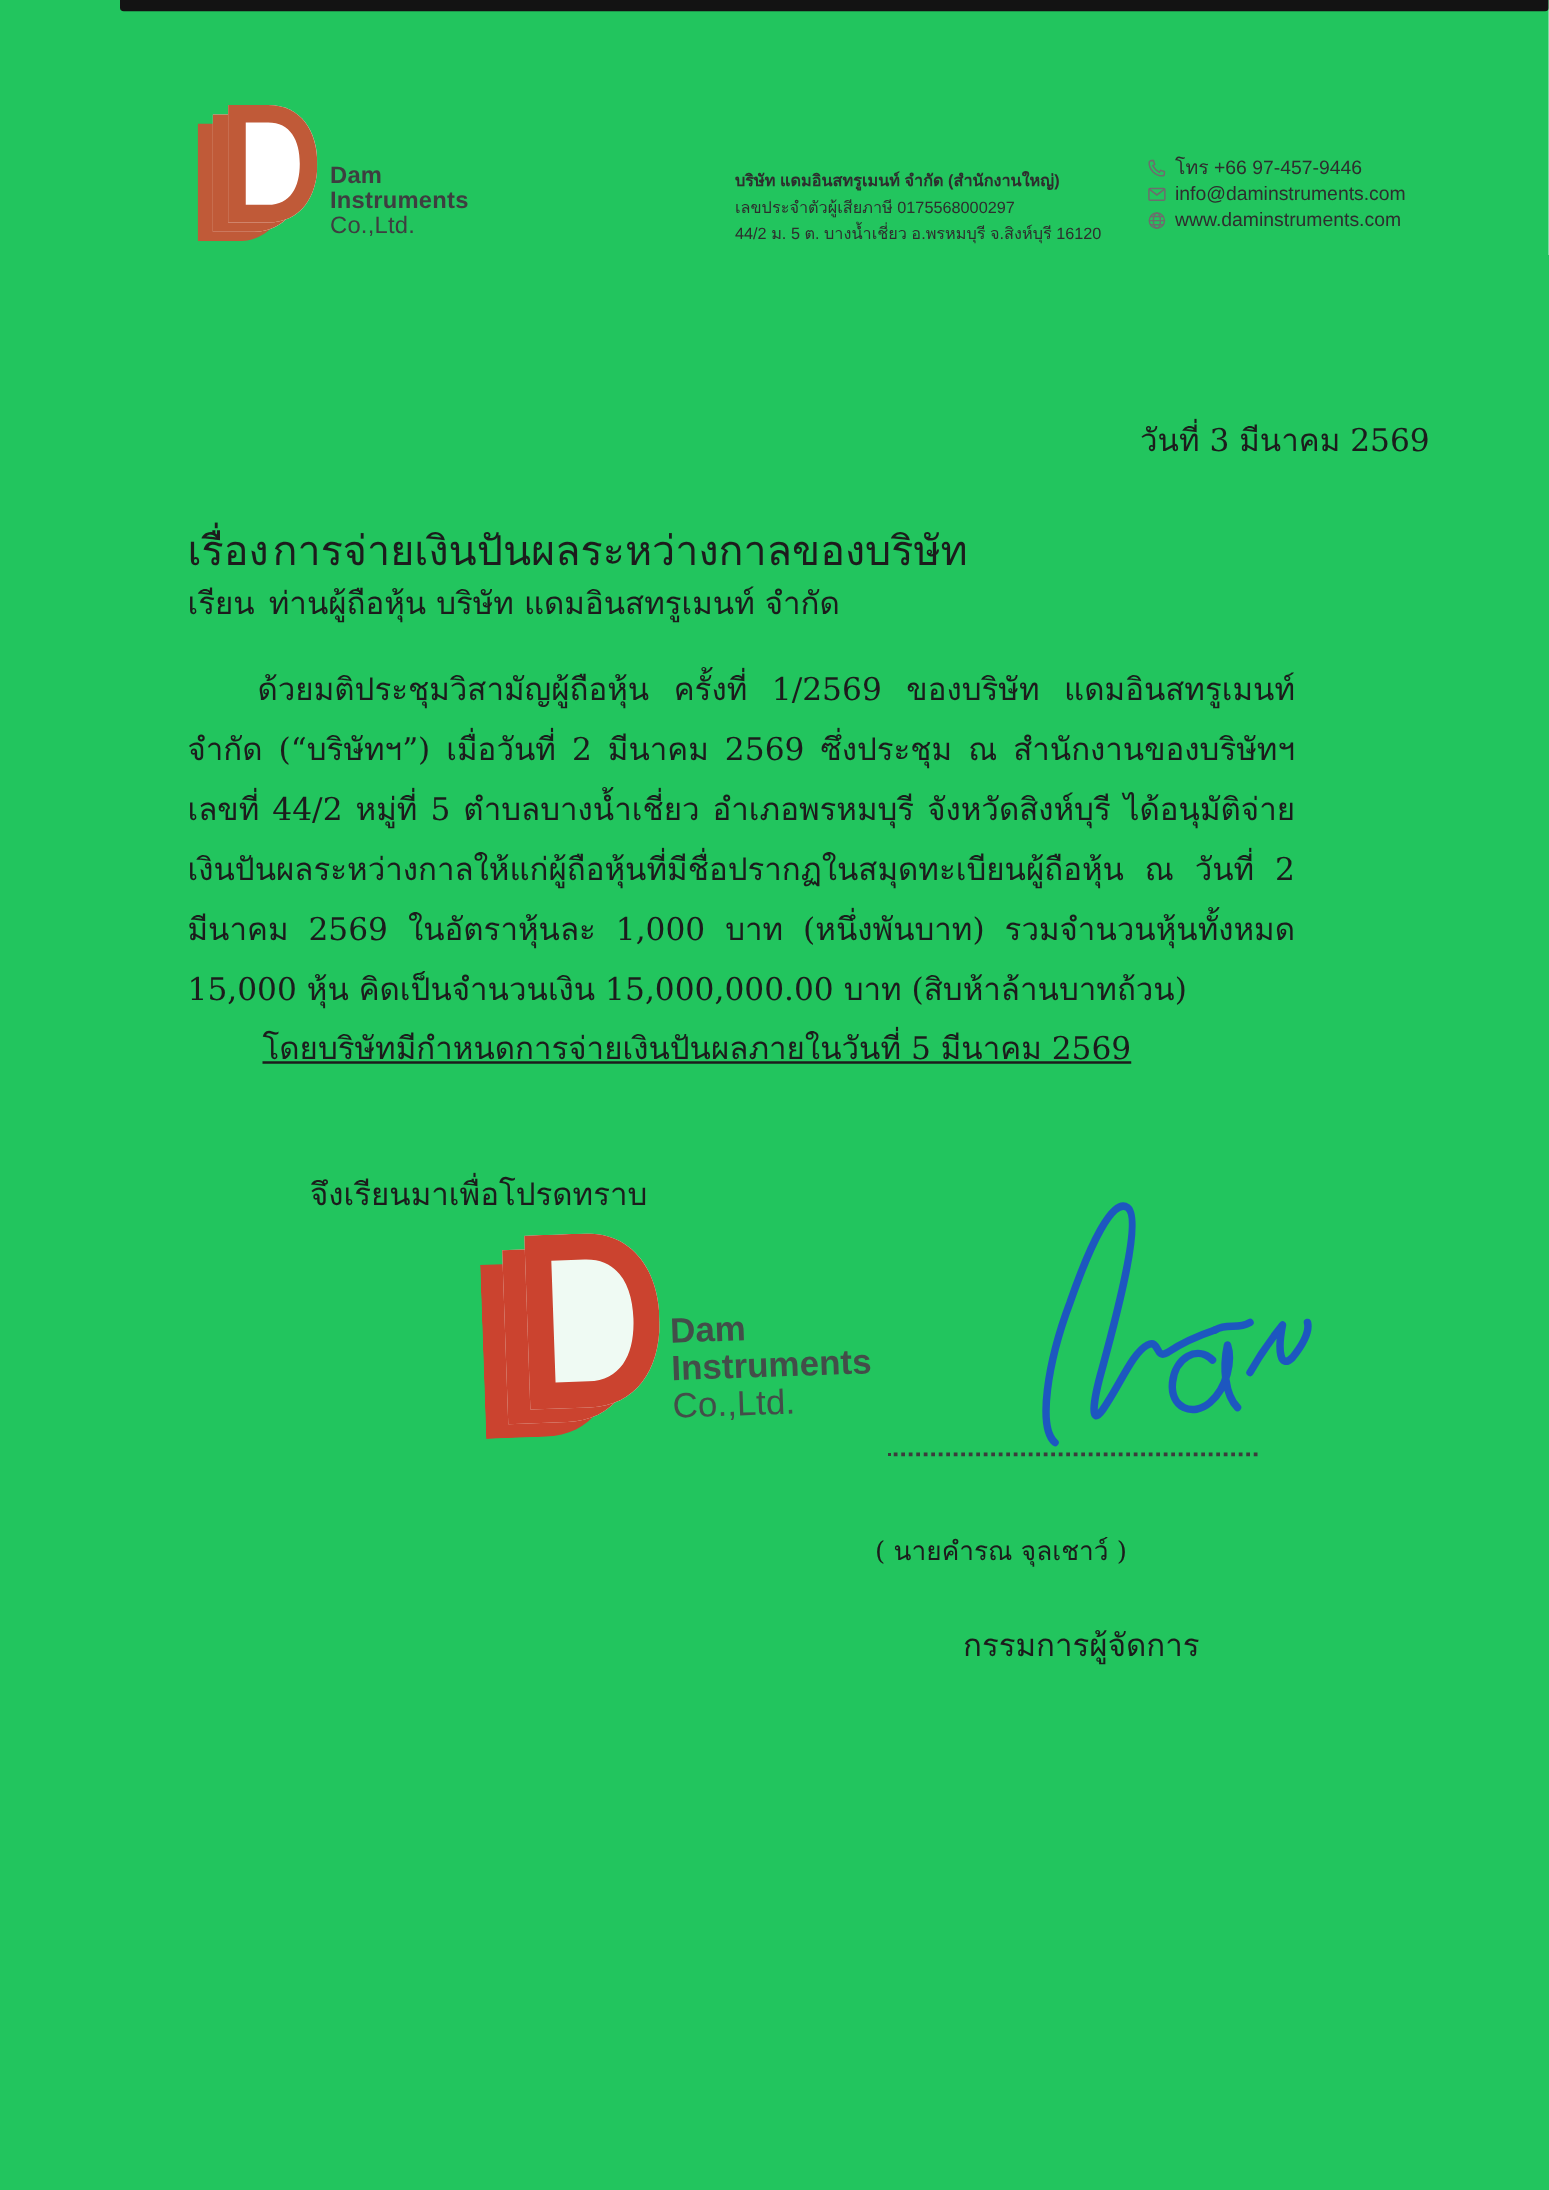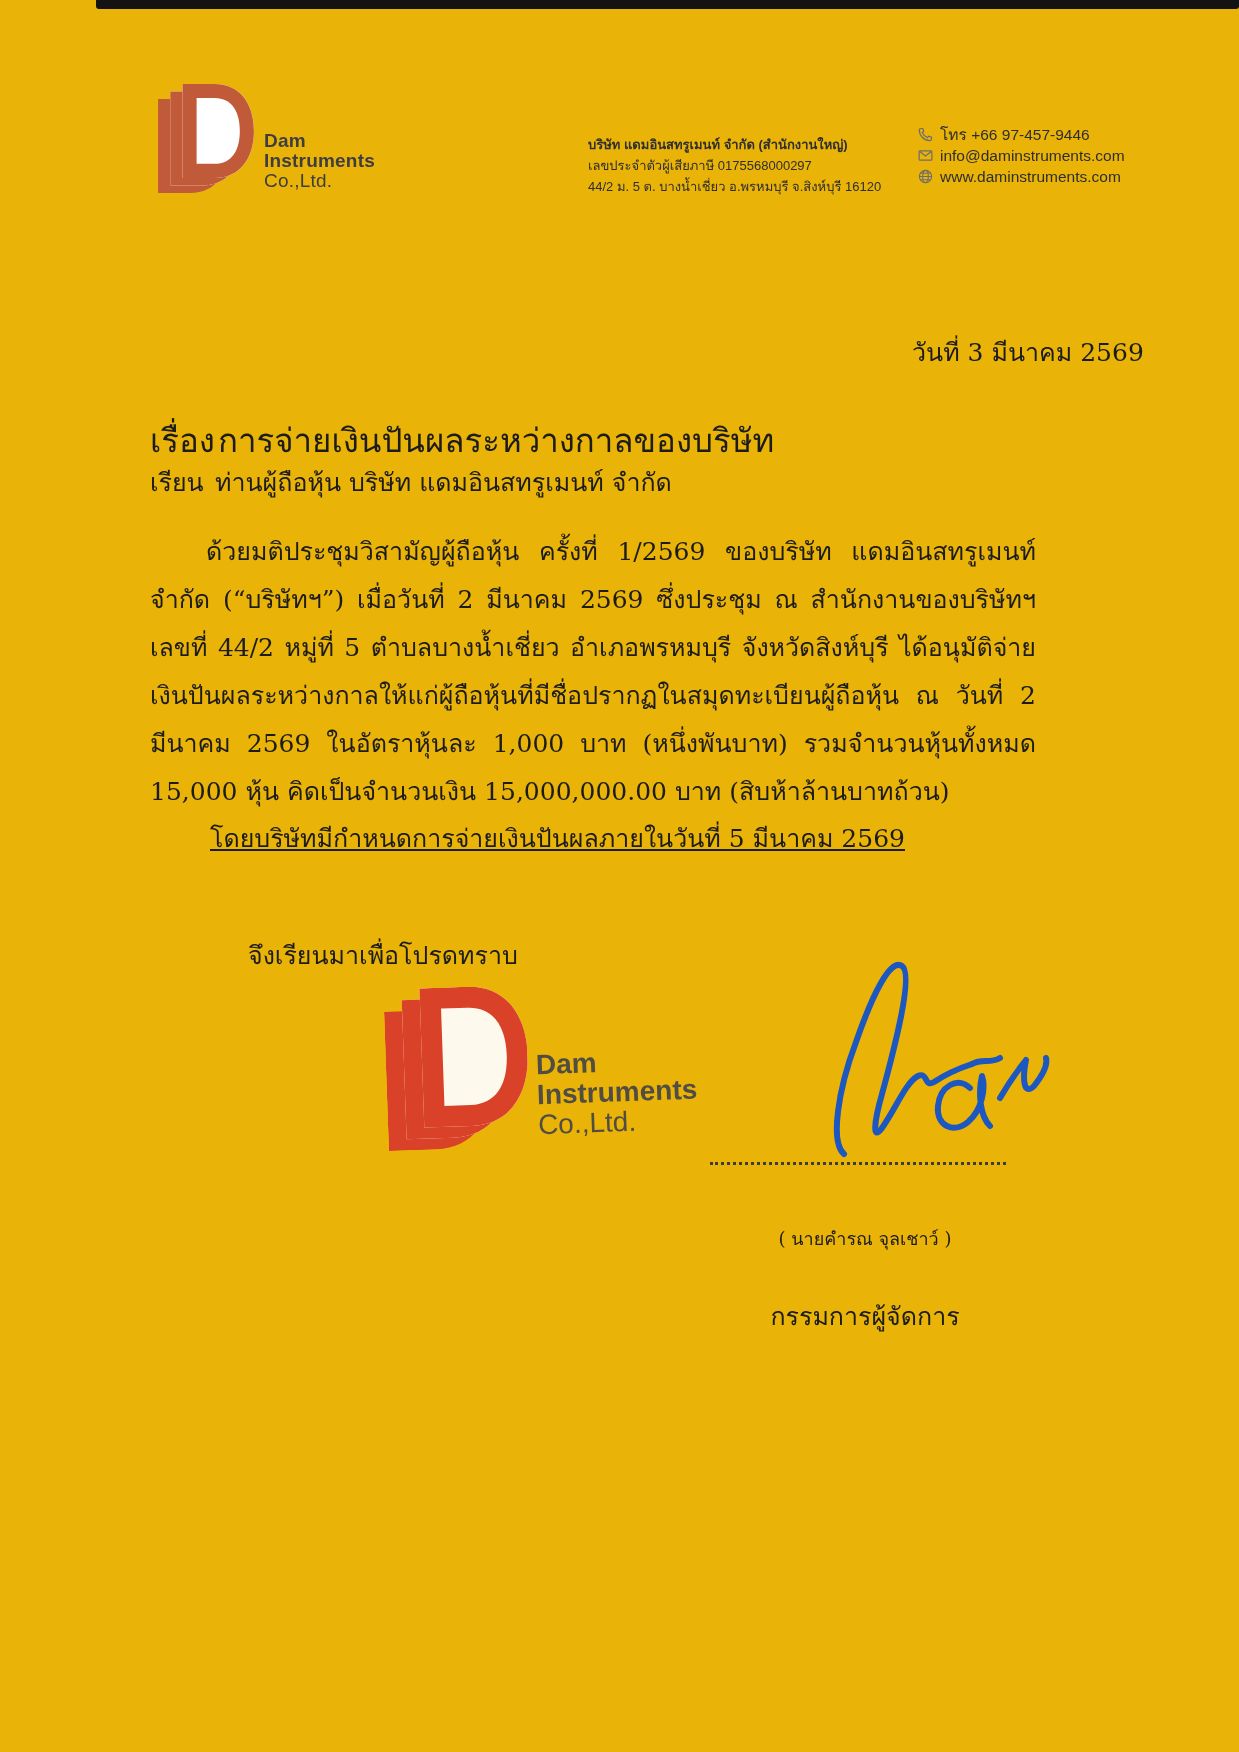--- a/index.html
+++ b/index.html
@@ -1,17 +1,17 @@
 <!DOCTYPE html>
 <html><head>
 <meta charset="utf-8">
 <style>
   html,body { margin:0; padding:0; background:#ffffff; }
   .page {
-    position:relative; width:1239px; height:1752px; background:#eab308;
+    position:relative; width:1239px; height:1752px; background:#22c55e;
     overflow:hidden; color:#1c1c1c;
     font-family:"DejaVu Serif","Liberation Serif",serif;
   }
   .scan-strip {
     position:absolute; top:0; left:96px; right:0; height:9px;
     background:#131313; border-radius:0 0 3px 3px;
   }
   
   .logo-wrap { position:absolute; left:158px; top:84px; display:flex; align-items:flex-end; }
   .logo-mark { width:96px; height:109px; color:#c05a38; }
@@ -54,21 +54,21 @@
   }
   .stamp-mark { width:142px; height:162px; color:#d83a2c; }
   .stamp-text {
     margin-left:8px; margin-bottom:6px;
     font-family:"Liberation Sans","DejaVu Sans",sans-serif;
     font-size:28px; line-height:30px; font-weight:bold; color:#464648;
   }
   .stamp-text .n { font-weight:normal; }
   .sig-scribble { position:absolute; left:822px; top:930px; width:230px; height:240px; color:#1d57c0; }
   .sig-dots { position:absolute; left:710px; top:1138px; width:296px; border-bottom:3px dotted #3c3c3c; height:24px; }
-  .signer-name { position:absolute; left:700px; top:1224px; width:330px; text-align:center; font-size:18px; }
+  .signer-name { position:absolute; left:700px; top:1224px; width:330px; text-align:left; font-size:21px; }
   .signer-title { position:absolute; left:700px; top:1296px; width:330px; text-align:center; font-size:25px; }
 </style>
 </head>
 <body>
 
 <svg width="0" height="0" style="position:absolute">
   <defs>
     <symbol id="dlogo" viewBox="0 0 102 116">
 
       <g transform="translate(0,16)">

